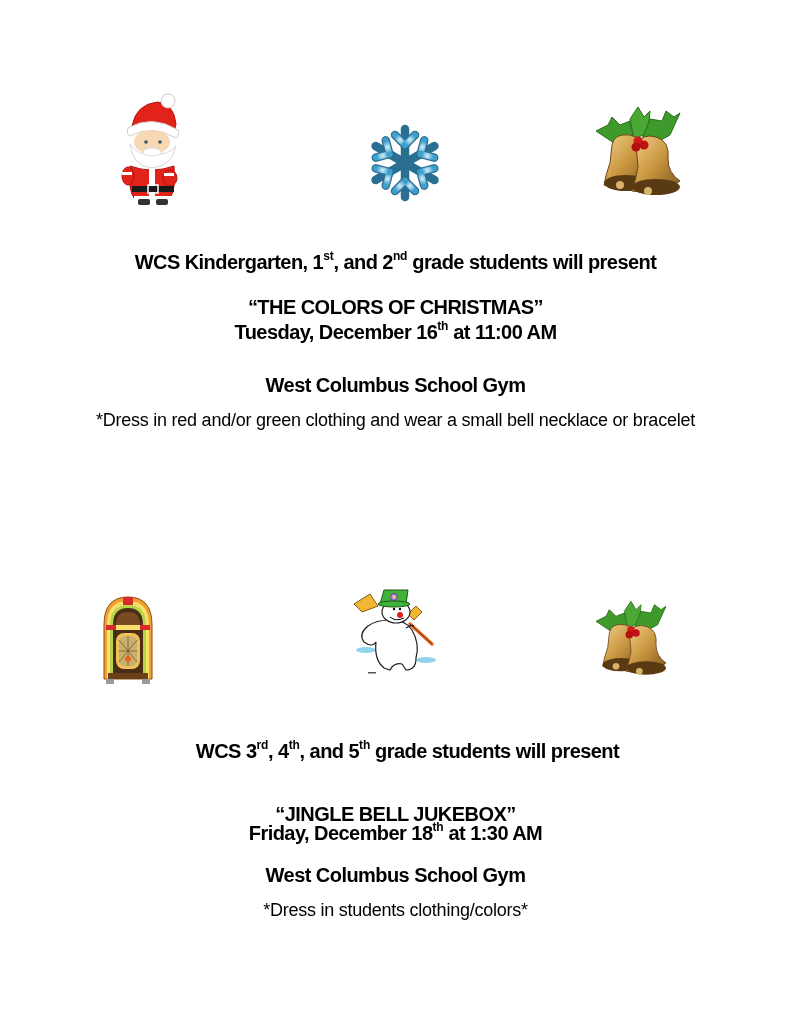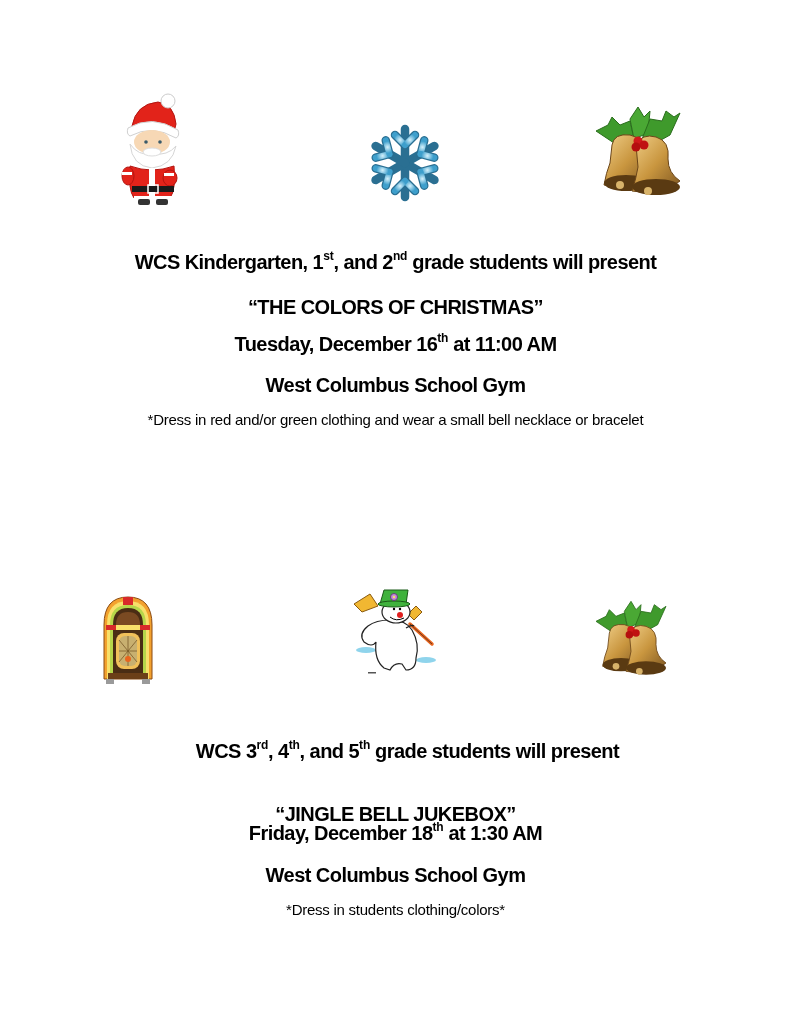--- a/index.html
+++ b/index.html
@@ -32,21 +32,21 @@
       line-height: 24px;
     }
     .heading sup {
       font-size: 12px;
       line-height: 0;
       position: relative;
       top: -1px;
       letter-spacing: -0.2px;
     }
     .note {
-      font-size: 15px;
+      font-size: 18px;
       line-height: 16px;
       letter-spacing: -0.25px;
     }
     svg { display: block; }
   </style>
 </head>
 <body>
 
 <div class="pic" style="left:118px; top:92px; width:66px; height:114px;">
   <svg width="66" height="114" viewBox="0 0 66 114">
@@ -141,21 +141,21 @@
     <circle cx="48" cy="38" r="4.5" fill="#d11a1a"></circle>
     <circle cx="54" cy="42" r="4.5" fill="#c01212"></circle>
     <circle cx="46" cy="44" r="4.5" fill="#b50f0f"></circle>
   </svg>
 </div>
 
 <div class="line heading" style="top:250px;">
   <span>WCS Kindergarten, 1</span><sup>st</sup><span>, and 2</span><sup>nd</sup><span> grade students will present</span>
 </div>
 <div class="line heading" style="top:295px;">“THE COLORS OF CHRISTMAS”</div>
-<div class="line heading" style="top:332px;">
+<div class="line heading" style="top:320px;">
   <span>Tuesday, December 16</span><sup>th</sup><span> at 11:00 AM</span>
 </div>
 <div class="line heading" style="top:373px;">West Columbus School Gym</div>
 <div class="line note" style="top:412px;">*Dress in red and/or green clothing and wear a small bell necklace or bracelet</div>
 
 <div class="pic" style="left:102px; top:595px; width:52px; height:90px;">
   <svg width="52" height="90" viewBox="0 0 52 90">
 
     <path d="M2 84 L2 30 Q2 2 26 2 Q50 2 50 30 L50 84 Z" fill="#f3a12e" stroke="#8a4a12" stroke-width="1"></path>
     <path d="M5 84 L5 30 Q5 6 26 6 Q47 6 47 30 L47 84 Z" fill="#f8e06a"></path>

